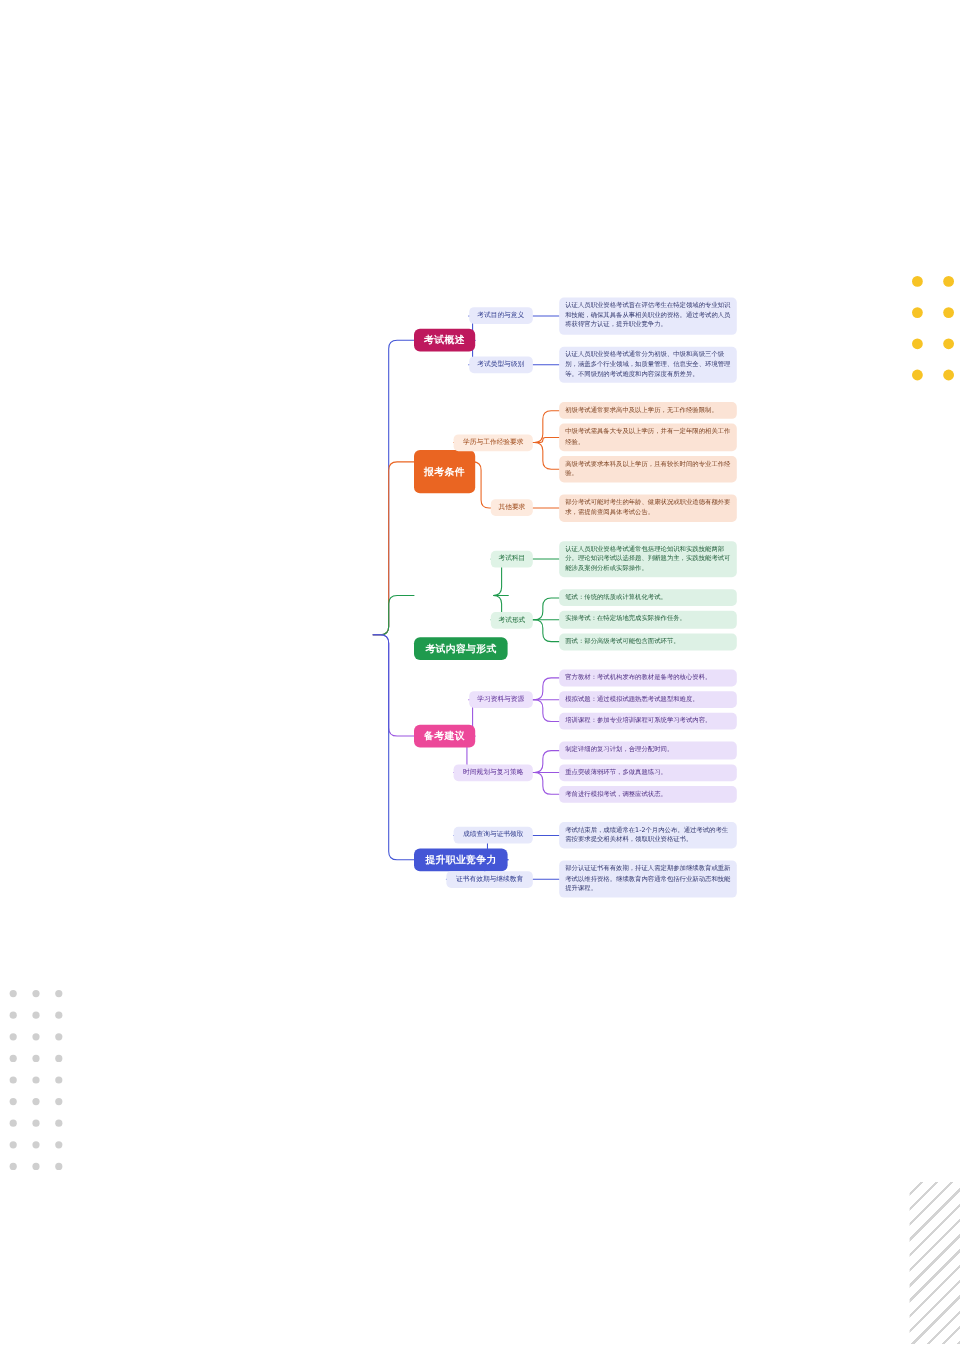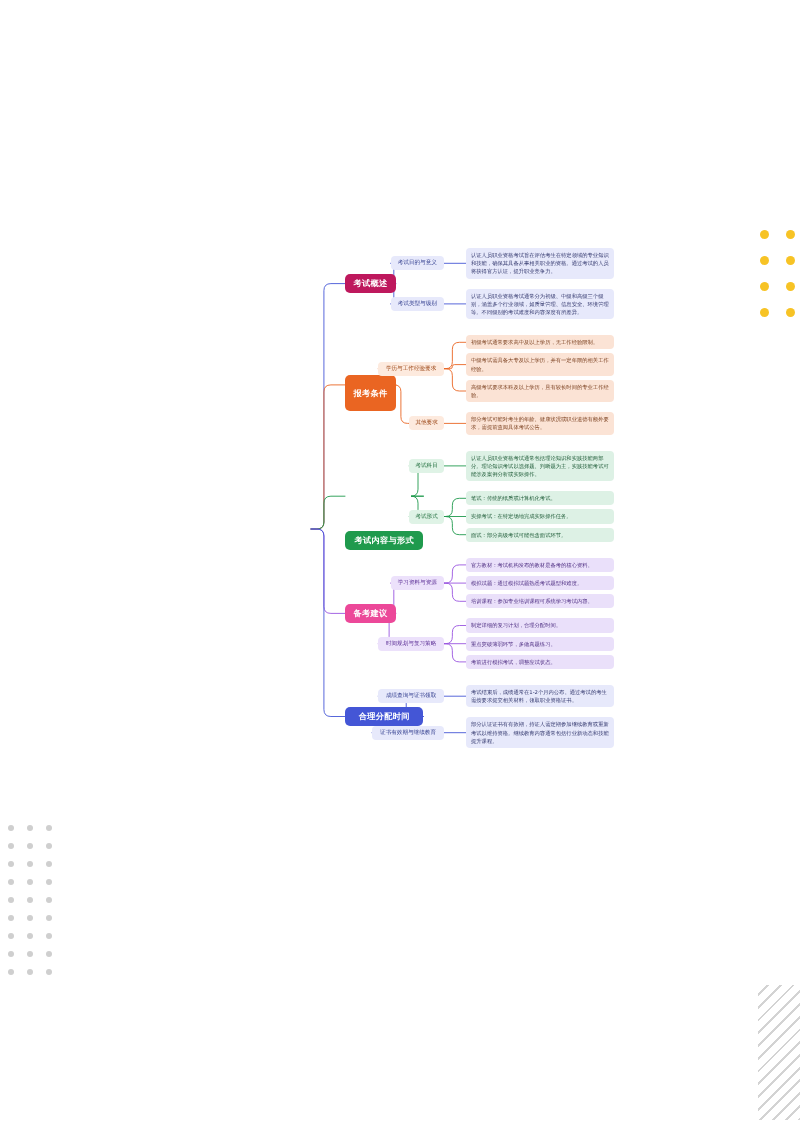--- a/index.html
+++ b/index.html
@@ -169,20 +169,20 @@
       <div class="node leaf l-green" style="left: 466px; top: 527.6px; width: 148px; height: auto; min-height: 14.2px;">面试：部分高级考试可能包含面试环节。</div>
       <div class="node lvl1 c-purple" style="left: 345px; top: 603.9px; width: 50.8px; height: 19px;">备考建议</div>
       <div class="node lvl2 s-purple" style="left: 390.6px; top: 576.1px; width: 53.4px; height: 14px;">学习资料与资源</div>
       <div class="node leaf l-purple" style="left: 466px; top: 557.8px; width: 148px; height: auto; min-height: 14.2px;">官方教材：考试机构发布的教材是备考的核心资料。</div>
       <div class="node leaf l-purple" style="left: 466px; top: 576px; width: 148px; height: auto; min-height: 14.2px;">模拟试题：通过模拟试题熟悉考试题型和难度。</div>
       <div class="node leaf l-purple" style="left: 466px; top: 594.2px; width: 148px; height: auto; min-height: 14.2px;">培训课程：参加专业培训课程可系统学习考试内容。</div>
       <div class="node lvl2 s-purple" style="left: 378.2px; top: 636.7px; width: 65.8px; height: 14px;">时间规划与复习策略</div>
       <div class="node leaf l-purple" style="left: 466px; top: 618.4px; width: 148px; height: auto; min-height: 14.2px;">制定详细的复习计划，合理分配时间。</div>
       <div class="node leaf l-purple" style="left: 466px; top: 636.6px; width: 148px; height: auto; min-height: 14.2px;">重点突破薄弱环节，多做真题练习。</div>
       <div class="node leaf l-purple" style="left: 466px; top: 654.8px; width: 148px; height: auto; min-height: 14.2px;">考前进行模拟考试，调整应试状态。</div>
-      <div class="node lvl1 c-blue2" style="left: 345px; top: 707px; width: 78.4px; height: 19px;">合理分配时间</div>
+      <div class="node lvl1 c-blue2" style="left: 345px; top: 707px; width: 78.4px; height: 19px;">提升职业竞争力</div>
       <div class="node lvl2 s-blue" style="left: 378.2px; top: 689.2px; width: 65.8px; height: 14px;">成绩查询与证书领取</div>
       <div class="node leaf l-blue" style="left: 466px; top: 685px; width: 148px; height: auto; min-height: 22.4px;">考试结束后，成绩通常在1-2个月内公布。通过考试的考生需按要求提交相关材料，领取职业资格证书。</div>
       <div class="node lvl2 s-blue" style="left: 372px; top: 725.7px; width: 72px; height: 14px;">证书有效期与继续教育</div>
       <div class="node leaf l-blue" style="left: 466px; top: 717.4px; width: 148px; height: auto; min-height: 30.6px;">部分认证证书有有效期，持证人需定期参加继续教育或重新考试以维持资格。继续教育内容通常包括行业新动态和技能提升课程。</div>
     </div>
 
 </div>
 
 </body></html>

